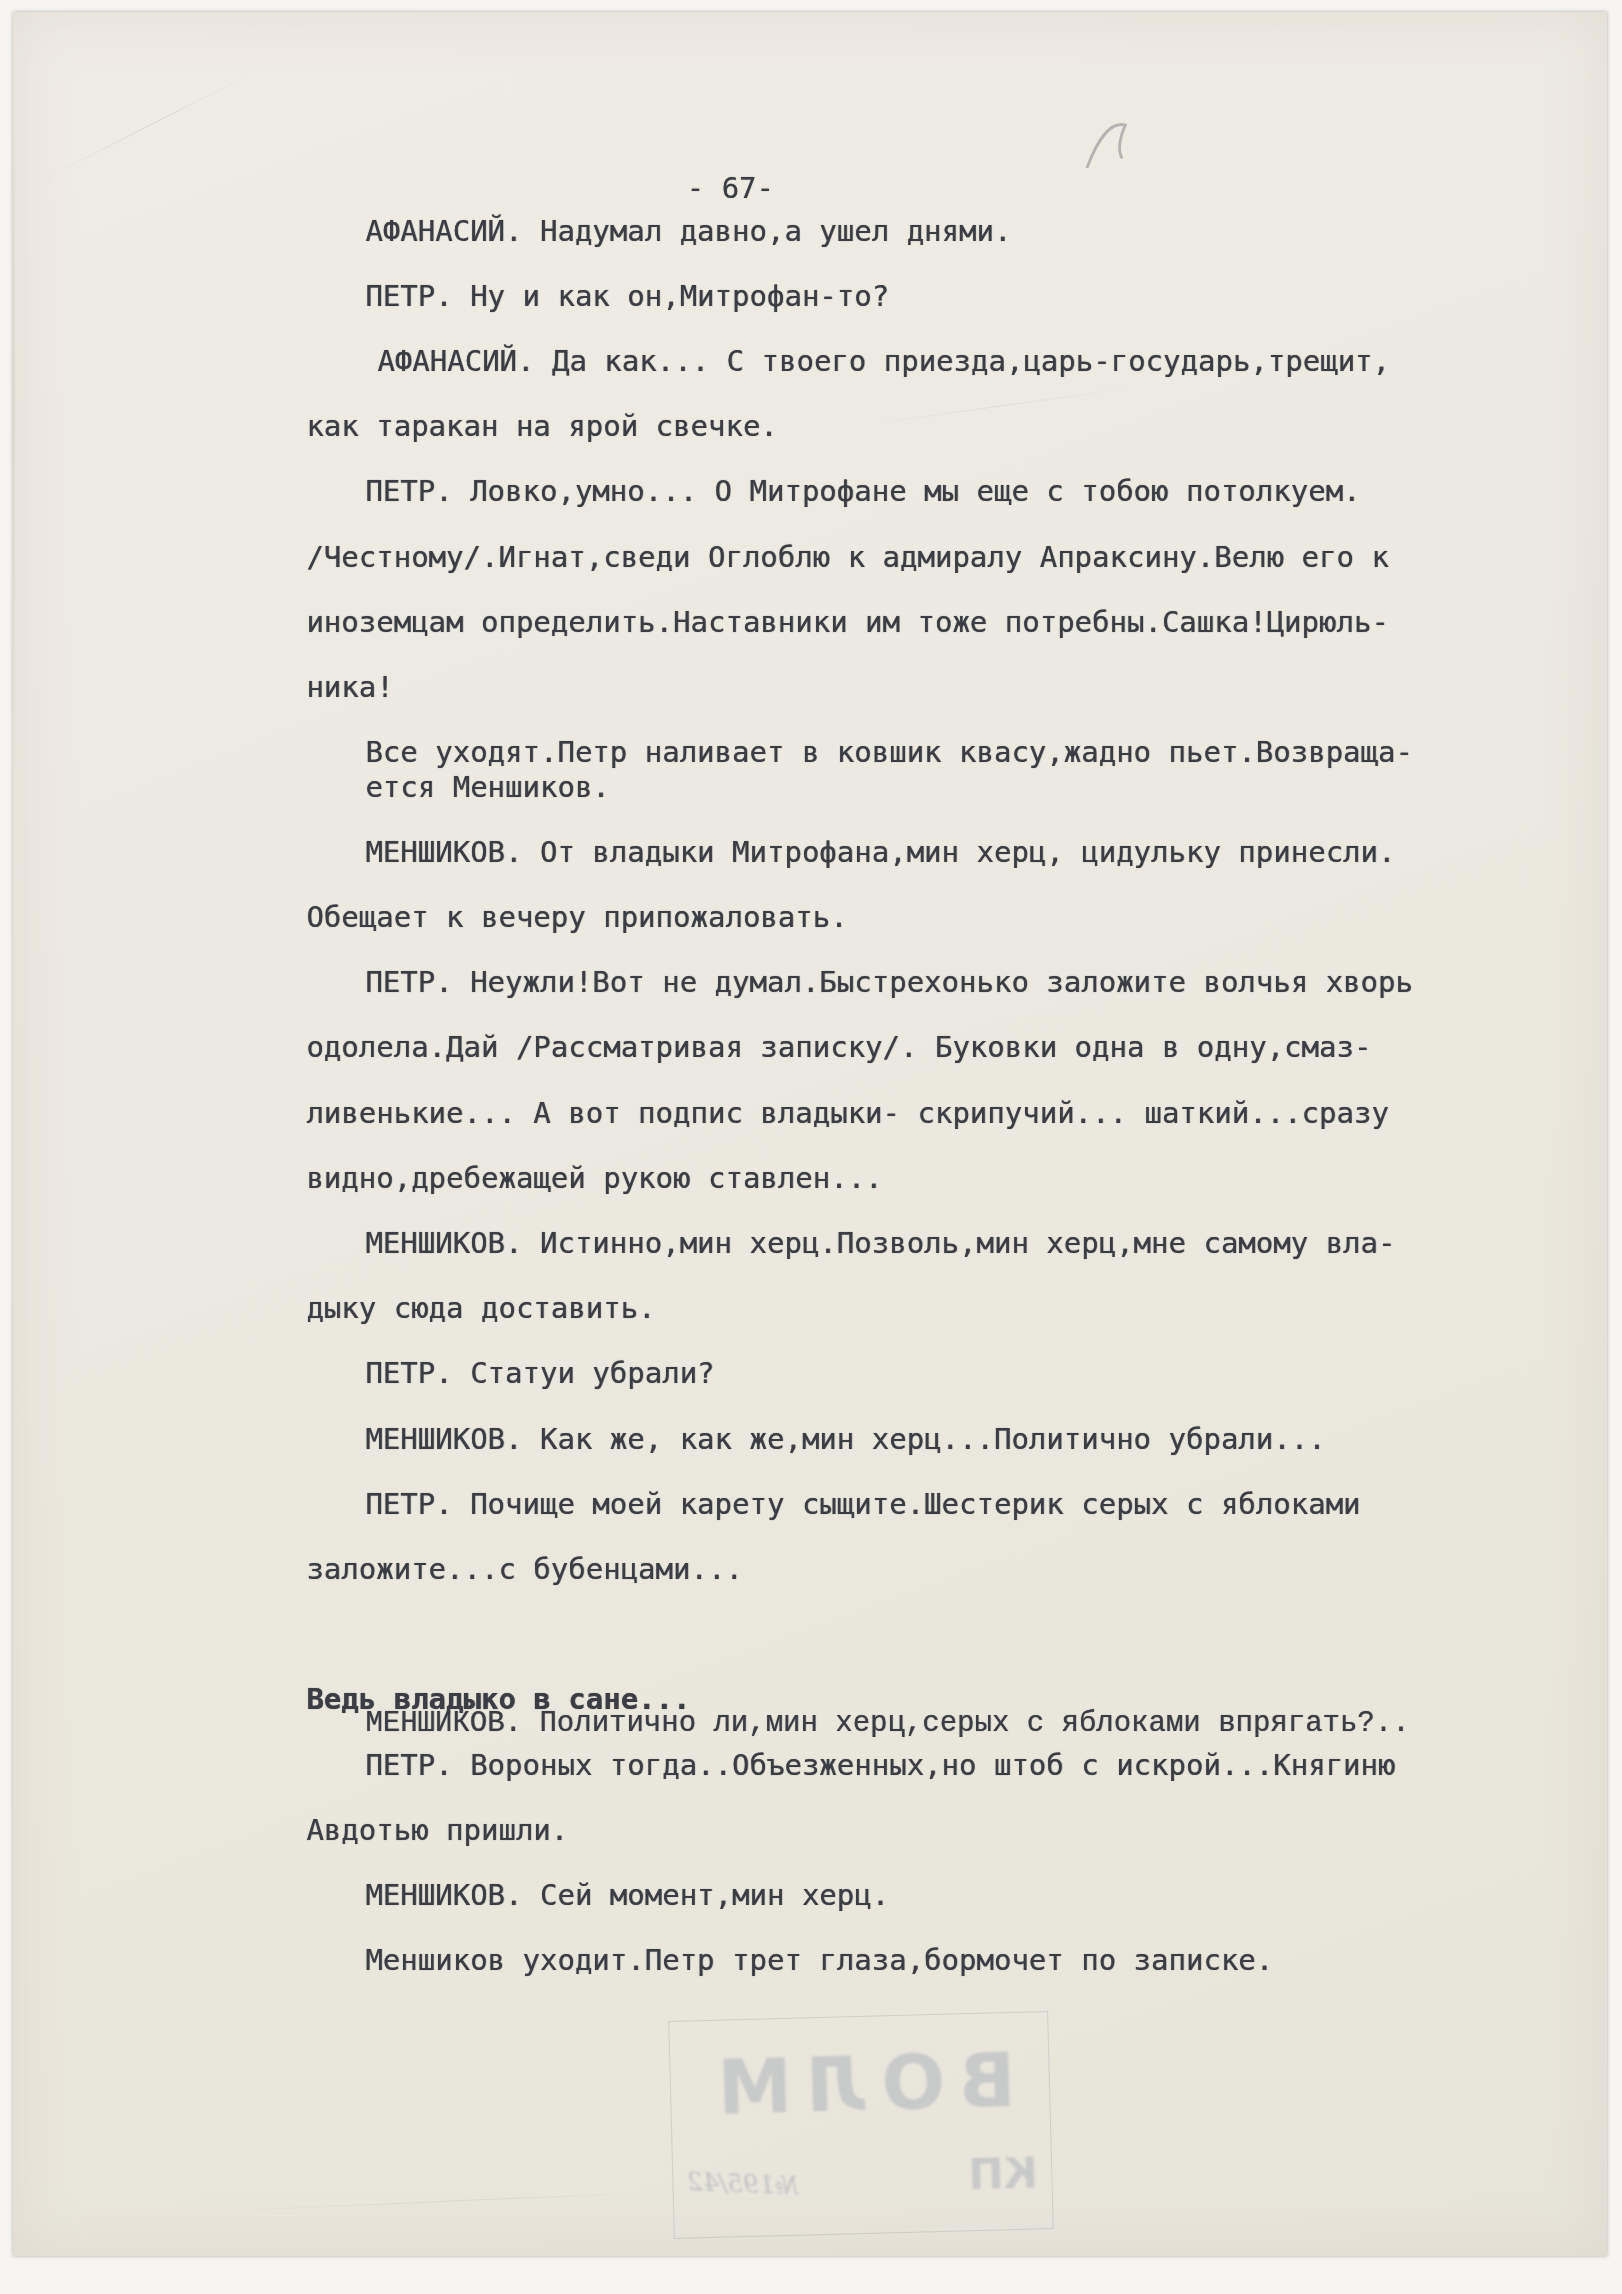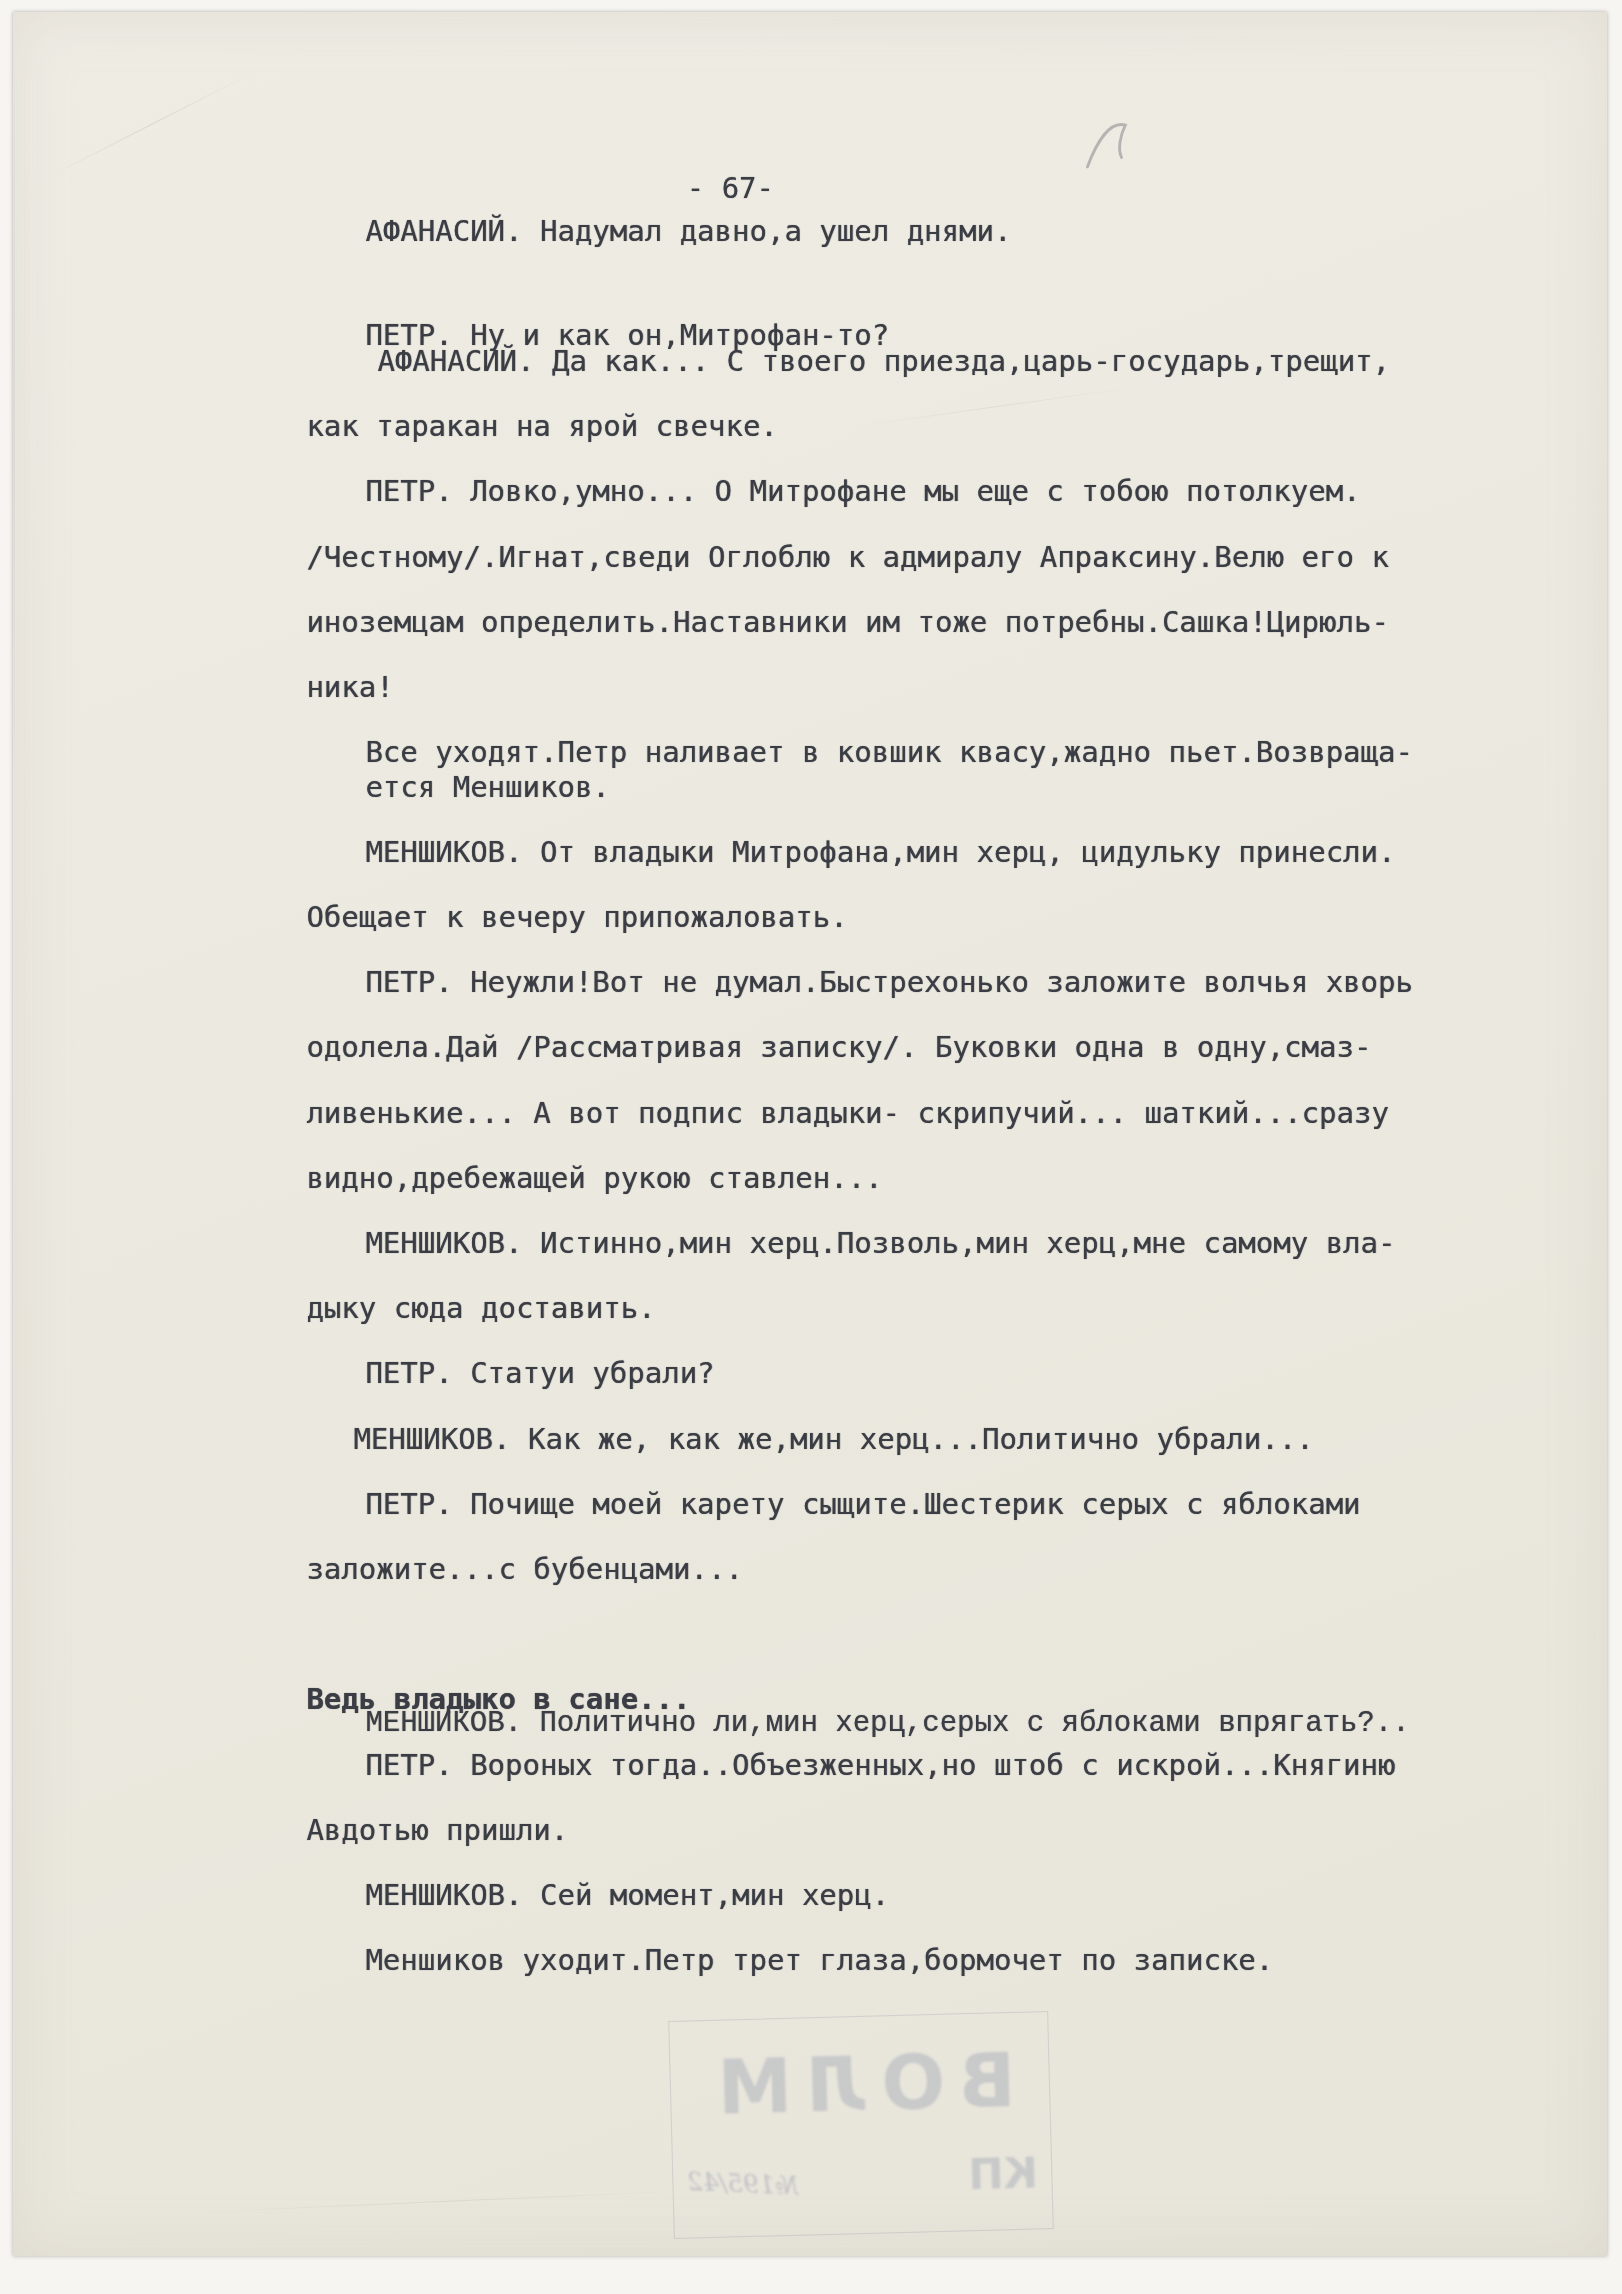--- a/index.html
+++ b/index.html
@@ -57,39 +57,39 @@
 </style>
 </head>
 <body>
 
 <div class="paper">
 
   <div class="page-number">- 67-</div>
 
   <div id="text-layer">
       <div class="line" style="top: 202px; left: 352px;">АФАНАСИЙ. Надумал давно,а ушел днями.</div>
-      <div class="line" style="top: 267px; left: 352px; margin-top: 39px;">ПЕТР. Ну и как он,Митрофан-то?</div>
+      <div class="line" style="top: 267px; left: 352px;">ПЕТР. Ну и как он,Митрофан-то?</div>
       <div class="line" style="top: 332px; left: 364px;">АФАНАСИЙ. Да как... С твоего приезда,царь-государь,трещит,</div>
       <div class="line" style="top: 397px; left: 293px;">как таракан на ярой свечке.</div>
       <div class="line" style="top: 462px; left: 352px;">ПЕТР. Ловко,умно... О Митрофане мы еще с тобою потолкуем.</div>
       <div class="line" style="top: 528px; left: 293px;">/Честному/.Игнат,сведи Оглоблю к адмиралу Апраксину.Велю его к</div>
       <div class="line" style="top: 593px; left: 293px;">иноземцам определить.Наставники им тоже потребны.Сашка!Цирюль-</div>
       <div class="line" style="top: 658px; left: 293px;">ника!</div>
       <div class="line" style="top: 723px; left: 352px;">Все уходят.Петр наливает в ковшик квасу,жадно пьет.Возвраща-</div>
       <div class="line" style="top: 758px; left: 352px;">ется Меншиков.</div>
       <div class="line" style="top: 823px; left: 352px;">МЕНШИКОВ. От владыки Митрофана,мин херц, цидульку принесли.</div>
       <div class="line" style="top: 888px; left: 293px;">Обещает к вечеру припожаловать.</div>
       <div class="line" style="top: 953px; left: 352px;">ПЕТР. Неужли!Вот не думал.Быстрехонько заложите волчья хворь</div>
       <div class="line" style="top: 1018px; left: 293px;">одолела.Дай /Рассматривая записку/. Буковки одна в одну,смаз-</div>
       <div class="line" style="top: 1084px; left: 293px;">ливенькие... А вот подпис владыки- скрипучий... шаткий...сразу</div>
       <div class="line" style="top: 1149px; left: 293px;">видно,дребежащей рукою ставлен...</div>
       <div class="line" style="top: 1214px; left: 352px;">МЕНШИКОВ. Истинно,мин херц.Позволь,мин херц,мне самому вла-</div>
       <div class="line" style="top: 1279px; left: 293px;">дыку сюда доставить.</div>
       <div class="line" style="top: 1344px; left: 352px;">ПЕТР. Статуи убрали?</div>
-      <div class="line" style="top: 1410px; left: 340px;">МЕНШИКОВ. Как же, как же,мин херц...Политично убрали...</div>
+      <div class="line" style="top: 1410px; left: 352px;">МЕНШИКОВ. Как же, как же,мин херц...Политично убрали...</div>
       <div class="line" style="top: 1475px; left: 352px;">ПЕТР. Почище моей карету сыщите.Шестерик серых с яблоками</div>
       <div class="line" style="top: 1540px; left: 293px;">заложите...с бубенцами...</div>
       <div class="line" style="top: 1695px; left: 352px; font-family: Liberation Mono, monospace;">МЕНШИКОВ. Политично ли,мин херц,серых с яблоками впрягать?..</div>
       <div class="line" style="top: 1670px; left: 293px; font-weight: bold;">Ведь владыко в сане...</div>
       <div class="line" style="top: 1736px; left: 352px;">ПЕТР. Вороных тогда..Объезженных,но штоб с искрой...Княгиню</div>
       <div class="line" style="top: 1801px; left: 293px;">Авдотью пришли.</div>
       <div class="line" style="top: 1866px; left: 352px;">МЕНШИКОВ. Сей момент,мин херц.</div>
       <div class="line" style="top: 1931px; left: 352px;">Меншиков уходит.Петр трет глаза,бормочет по записке.</div>
     </div>
 

